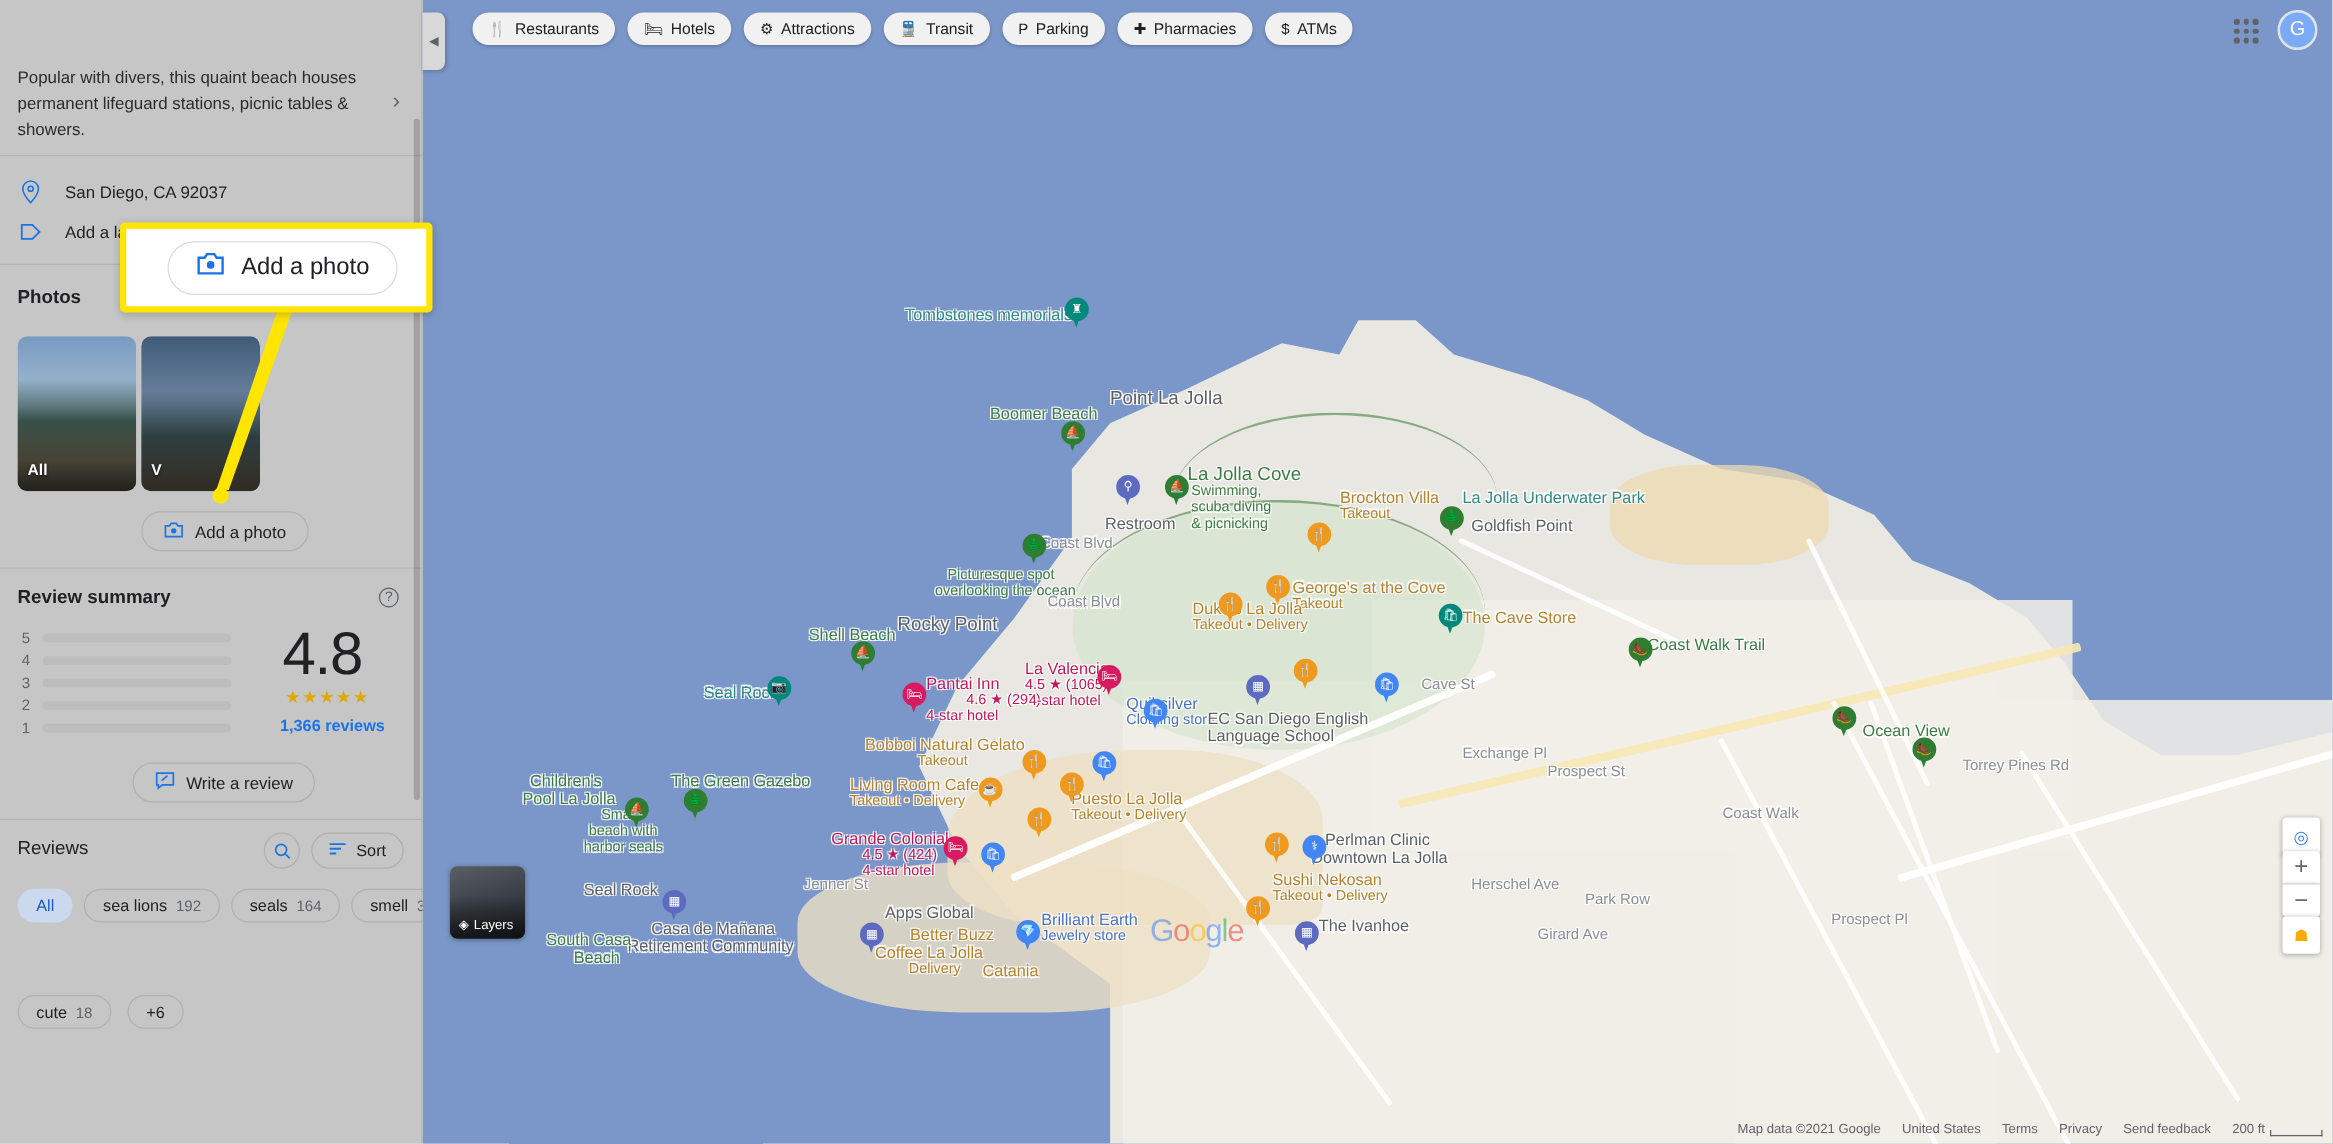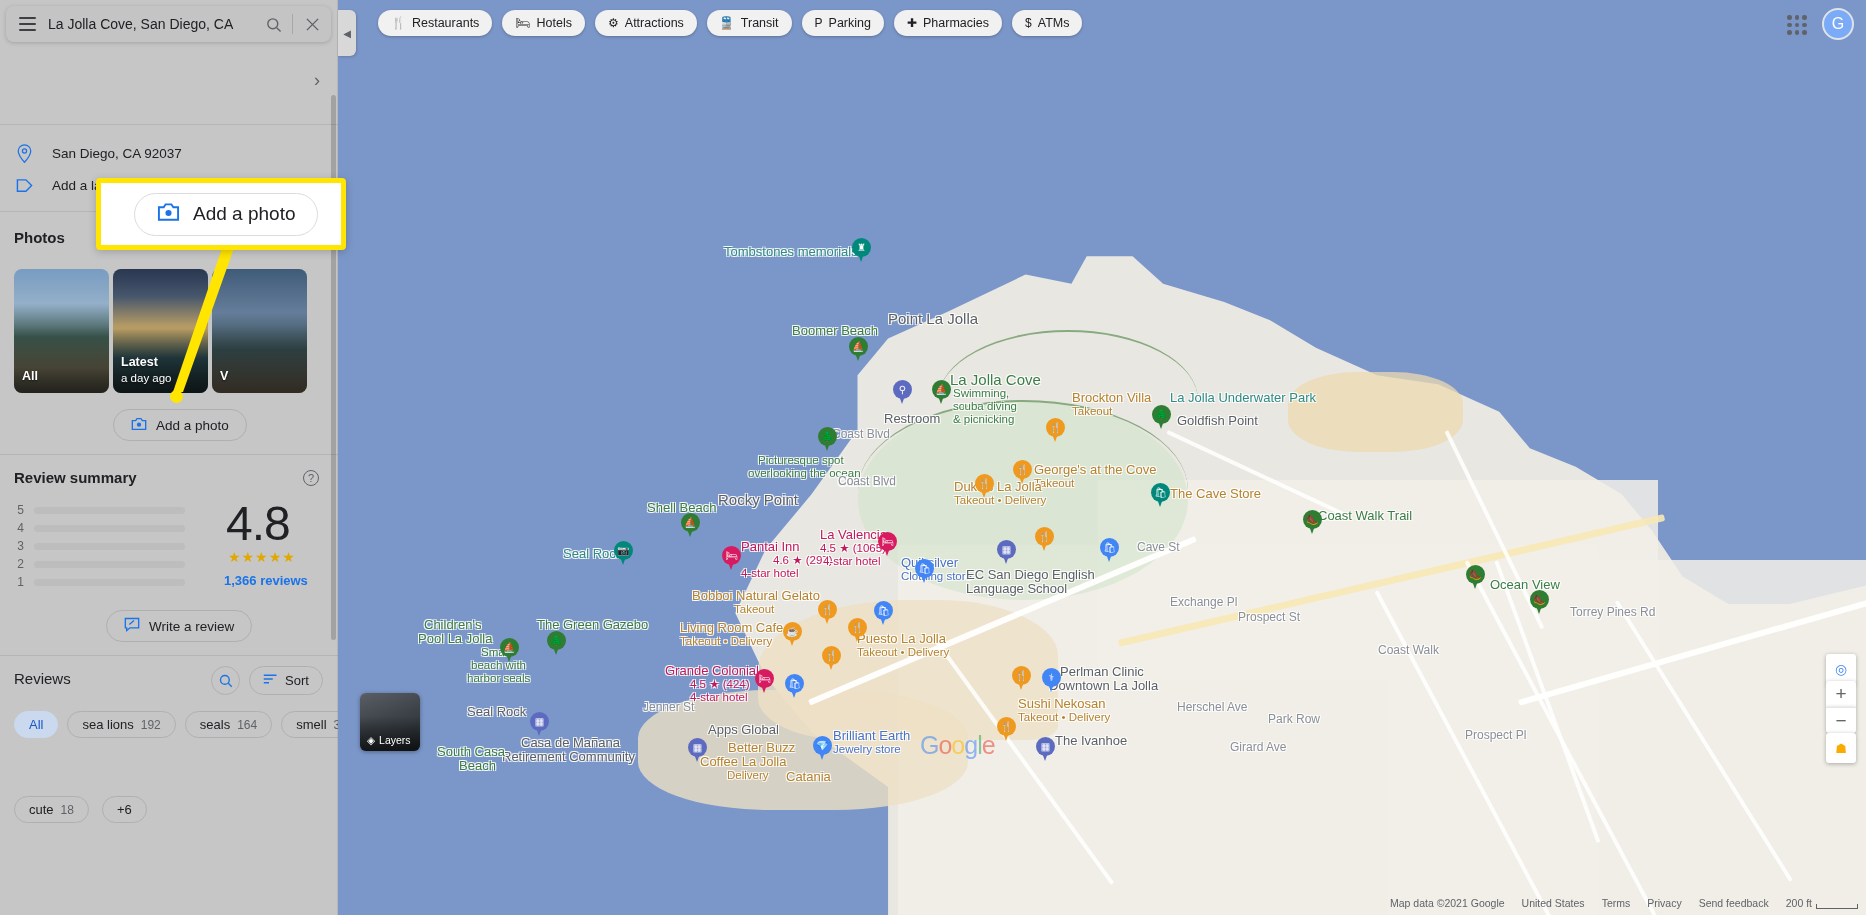--- a/index.html
+++ b/index.html
@@ -686,42 +686,22 @@
   <span class="fitem">Privacy</span>
   <span class="fitem">Send feedback</span>
   <span id="scalebar">
     <span>200 ft</span>
     <span class="bar"></span>
   </span>
 </div>
 
 <div id="sidebar">
 
-  <div id="searchbar">
-    <div id="hamburger">
-        <i></i>
-        <i></i>
-        <i></i>
-      </div>
-    <input id="search-input" value="La Jolla Cove, San Diego, CA" placeholder="Search Google Maps" style="">
-    <div class="sb-icon">
-      <svg width="17" height="17" viewBox="0 0 24 24" fill="none" stroke="#5f6368" stroke-width="2">
-        <circle cx="11" cy="11" r="7"></circle>
-          <line x1="16.5" y1="16.5" x2="22" y2="22"></line>
-      </svg>
-    </div>
-    <div id="sb-divider"></div>
-    <div class="sb-icon">
-      <svg width="15" height="15" viewBox="0 0 24 24" stroke="#5f6368" stroke-width="2.2">
-        <line x1="3" y1="3" x2="21" y2="21"></line>
-          <line x1="21" y1="3" x2="3" y2="21"></line>
-      </svg>
-    </div>
-  </div>
-
+
+  <div id="desc">Popular with divers, this quaint beach houses permanent lifeguard stations, picnic tables &amp; showers.</div>
   <div id="desc-arrow">›</div>
 
   <div class="divider" style="top:124px;"></div>
 
   <div class="info-row" style="top:144px;">
     <span class="ic">
       <svg width="15" height="19" viewBox="0 0 24 30" fill="none" stroke="#1a73e8" stroke-width="2">
         <path d="M12 1C6.5 1 2 5.5 2 11c0 7 10 18 10 18s10-11 10-18c0-5.5-4.5-10-10-10z"></path>
         <circle cx="12" cy="11" r="3.3"></circle>
       </svg>
@@ -741,28 +721,20 @@
   <div class="divider" style="top:211px;"></div>
 
   <div id="photos-title">Photos</div>
 
   <div id="photostrip">
       <div class="pcard">
         <div class="img" style="background:linear-gradient(to bottom,#7ea4cc 0%,#9cb9d4 28%,#3f5d54 55%,#6e6a54 80%,#4d4a3d 100%)"></div>
         <div class="shade"></div>
         <div class="cap">
           <div>All</div>
-        </div>
-      </div>
-      <div class="pcard">
-        <div class="img" style="background:linear-gradient(to bottom,#2b3a55 0%,#4a5b72 22%,#c8a96a 48%,#2b4a50 72%,#1d2c30 100%)"></div>
-        <div class="shade"></div>
-        <div class="cap">
-          <div>Latest</div>
-          <div class="sub">a day ago</div>
         </div>
       </div>
       <div class="pcard">
         <div class="img" style="background:linear-gradient(to bottom,#43607f 0%,#6a84a2 35%,#3a5154 65%,#6b5f4d 100%)"></div>
         <div class="shade"></div>
         <div class="cap">
           <div>V</div>
         </div>
       </div>
     </div>

